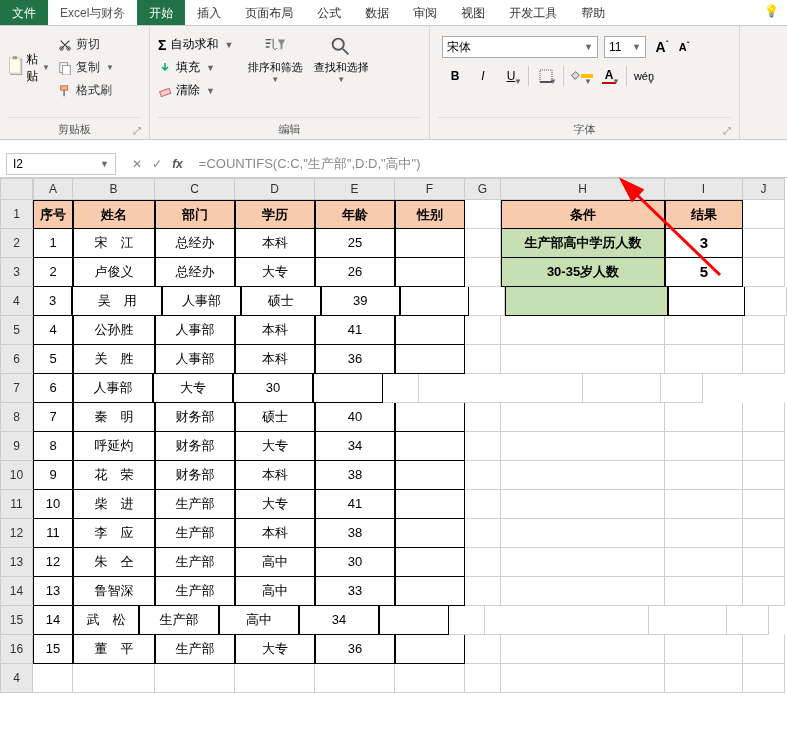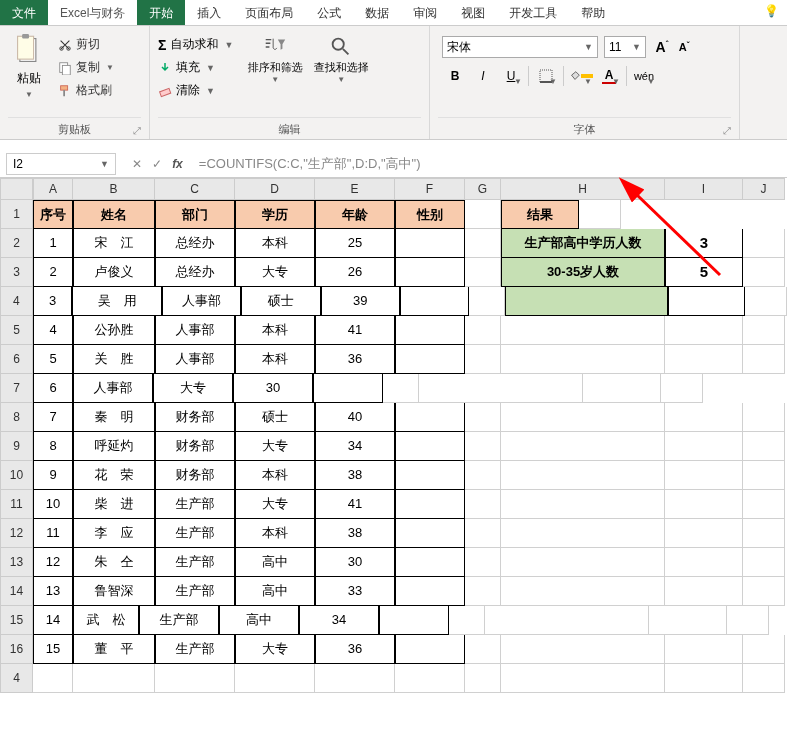--- a/index.html
+++ b/index.html
@@ -8,21 +8,21 @@
 .tab { padding: 5px 12px; font-size: 12px; color: #333; cursor: pointer; }
 .tab.file { background: #217346; color: #fff; }
 .tab.excel-fin { color: #555; }
 .tab.active { background: #217346; color: #fff; }
 .bulb { margin-left: auto; padding: 4px 8px; color: #888; }
 .ribbon { display: flex; background: #f3f2f1; border-bottom: 1px solid #ccc; height: 114px; }
 .rgroup { border-right: 1px solid #d8d8d8; padding: 4px 8px 0; position: relative; display: flex; flex-direction: column; }
 .rgroup-label { text-align: center; color: #555; font-size: 11px; padding: 4px 0 2px; border-top: 1px solid #e0e0e0; margin-top: auto; position: relative; }
 .rgroup-label .exp { position: absolute; right: 0; bottom: 2px; color: #888; font-size: 10px; }
 .clip { display: flex; gap: 8px; }
-.paste-btn { display: flex; flex-direction: column; align-items: center; width: 42px; padding-top: 4px; justify-content: space-between; }
+.paste-btn { display: flex; flex-direction: row; align-items: center; width: 42px; padding-top: 4px; }
 .paste-btn svg { width: 28px; height: 32px; }
 .paste-btn span { font-size: 12px; margin-top: 2px; }
 .clip-side { display: flex; flex-direction: column; gap: 6px; padding-top: 6px; }
 .clip-item { display: flex; align-items: center; gap: 4px; color: #333; font-size: 12px; }
 .clip-item svg { width: 14px; height: 14px; }
 .edit-col { display: flex; flex-direction: column; gap: 6px; padding-top: 6px; }
 .edit-item { display: flex; align-items: center; gap: 4px; font-size: 12px; }
 .edit-item .dd { color: #666; font-size: 9px; margin-left: 2px; }
 .sortfilter, .findsel { display: flex; flex-direction: column; align-items: center; width: 60px; padding-top: 4px; }
 .sortfilter svg, .findsel svg { width: 26px; height: 26px; }
@@ -263,20 +263,21 @@
     <div class="rows">
       <div class="row hdr-row">
         <div class="rh">1</div>
         <div class="cell dcell peach" style="width:40px">序号</div>
         <div class="cell dcell peach" style="width:82px">姓名</div>
         <div class="cell dcell peach" style="width:80px">部门</div>
         <div class="cell dcell peach" style="width:80px">学历</div>
         <div class="cell dcell peach" style="width:80px">年龄</div>
         <div class="cell dcell peach" style="width:70px">性别</div>
         <div class="cell" style="width:36px"></div>
+        <div class="cell dcell peach" style="width:164px;border-top:1px solid #000">条件</div>
         <div class="cell dcell peach" style="width:78px;border-top:1px solid #000">结果</div>
         <div class="cell" style="width:42px"></div>
       </div>
       <div class="row">
         <div class="rh">2</div>
         <div class="cell dcell" style="width:40px">1</div>
         <div class="cell dcell" style="width:82px">宋　江</div>
         <div class="cell dcell" style="width:80px">总经办</div>
         <div class="cell dcell" style="width:80px">本科</div>
         <div class="cell dcell" style="width:80px">25</div>

